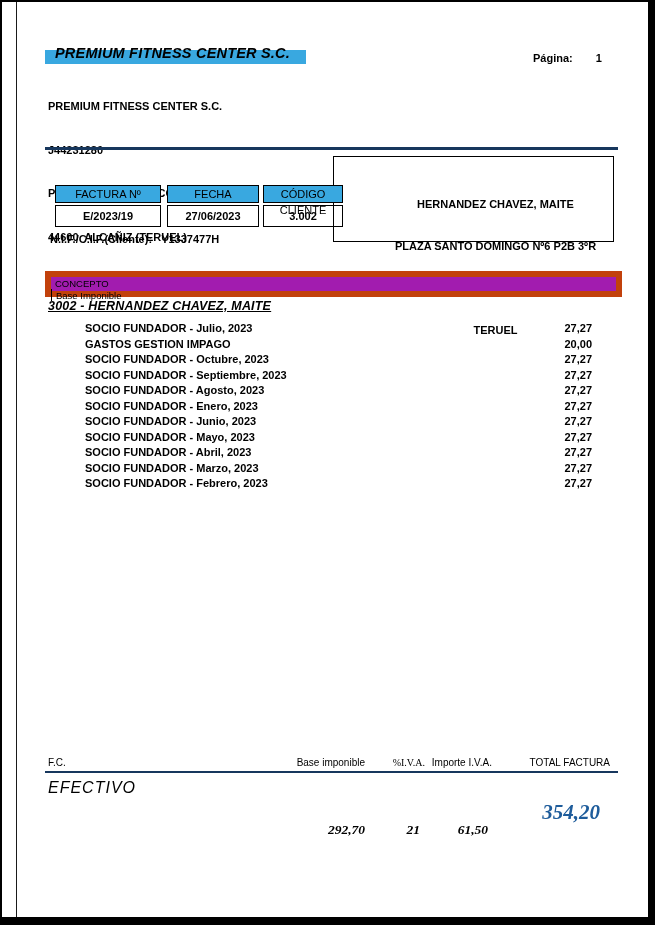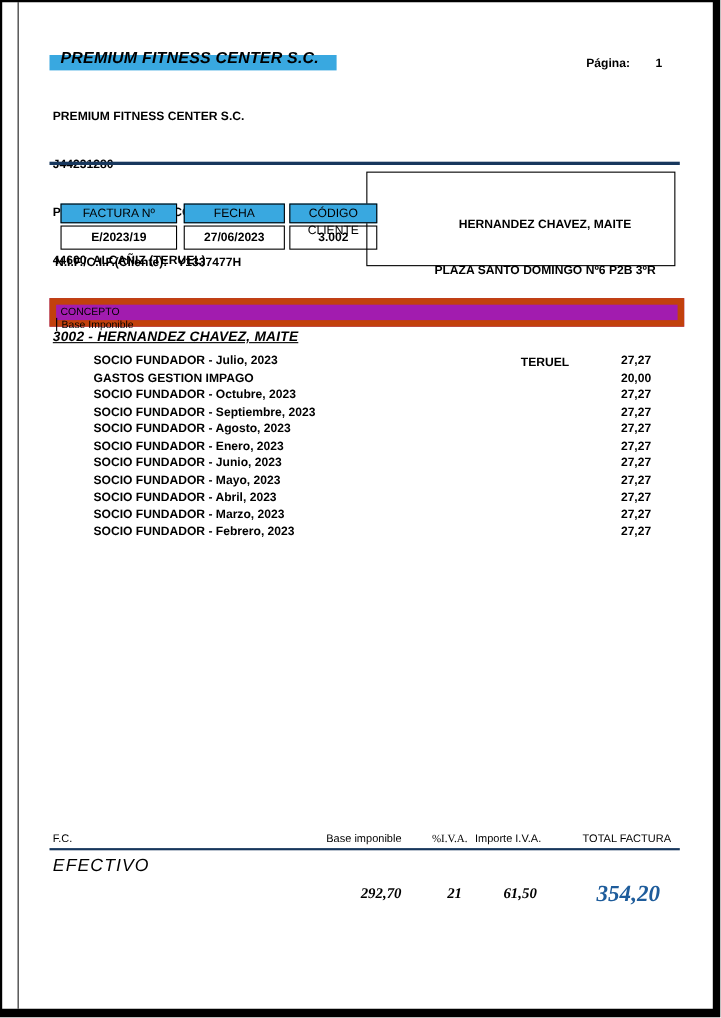--- a/index.html
+++ b/index.html
@@ -102,21 +102,21 @@
   .vatamt-label   { left: 412px; width: 80px;  text-align: right; }
   .total-label    { left: 510px; width: 100px; text-align: right; }
 
   .rule-2 { position: absolute; top: 771px; left: 45px; width: 573px; height: 2px; background: #17375D; }
 
   .payment-method {
     position: absolute; top: 779px; left: 48px;
     font-size: 16px; font-style: italic; letter-spacing: 1px;
   }
   .fval {
-    position: absolute; top: 804px; text-align: right;
+    position: absolute; top: 822px; text-align: right;
     font-family: "Liberation Serif", serif;
     font-style: italic; font-weight: bold; font-size: 13.5px;
   }
   .base-value   { left: 265px; width: 100px; }
   .vatpct-value { left: 345px; width: 75px; }
   .vatamt-value { left: 412px; width: 76px; }
   .total-value  {
     position: absolute; top: 772px; left: 500px; width: 100px; text-align: right;
     font-family: "Liberation Serif", serif;
     font-style: italic; font-weight: bold; font-size: 21px;

